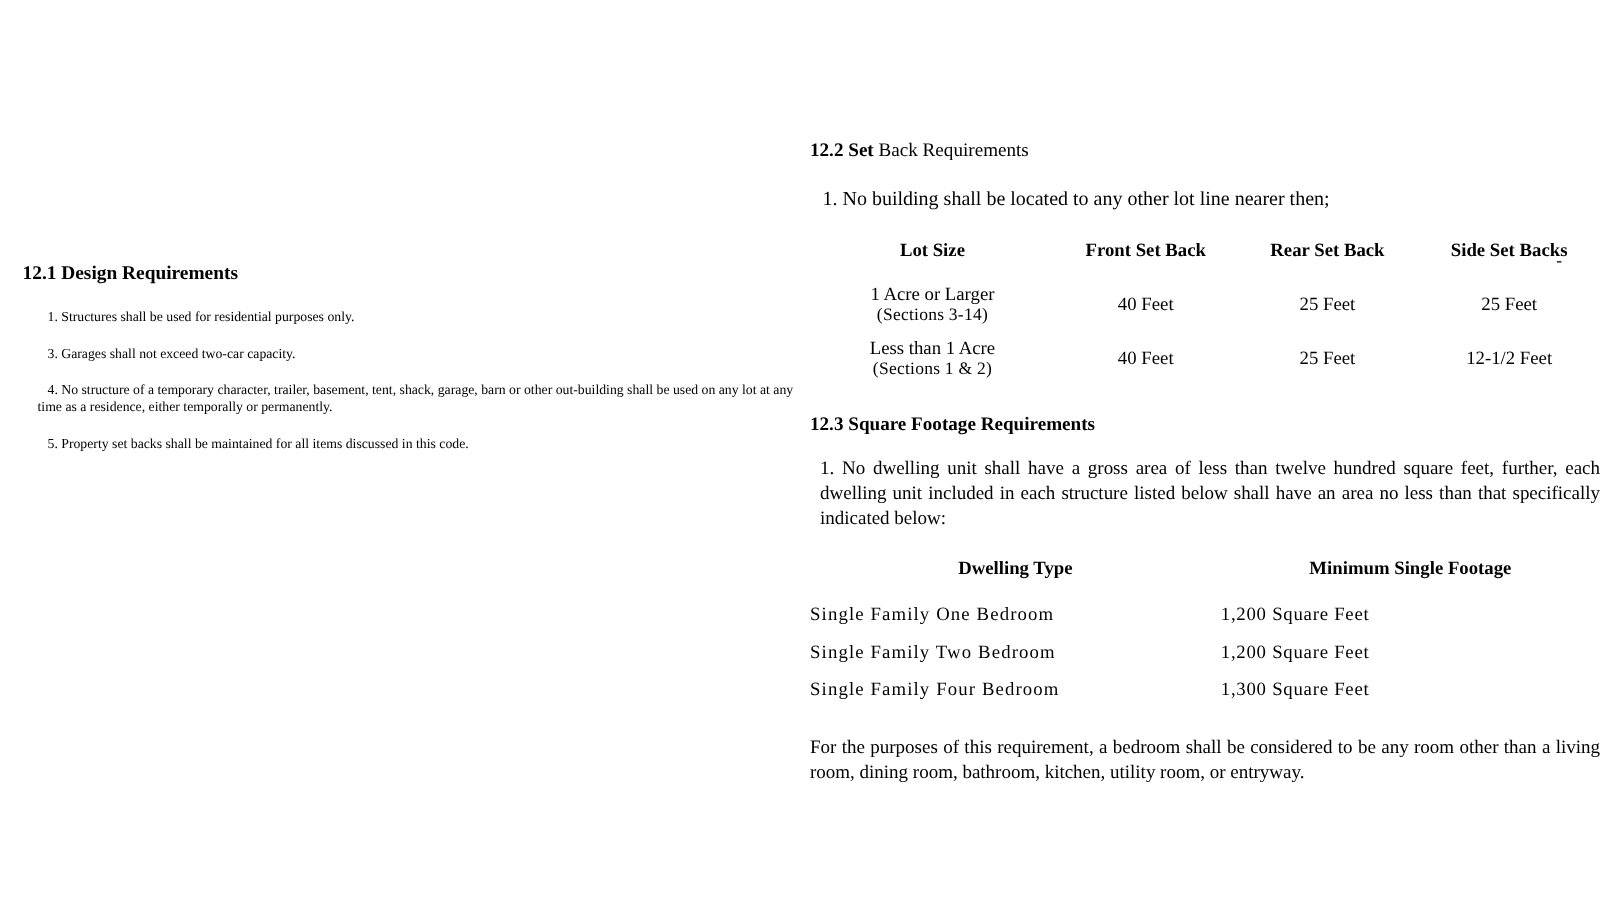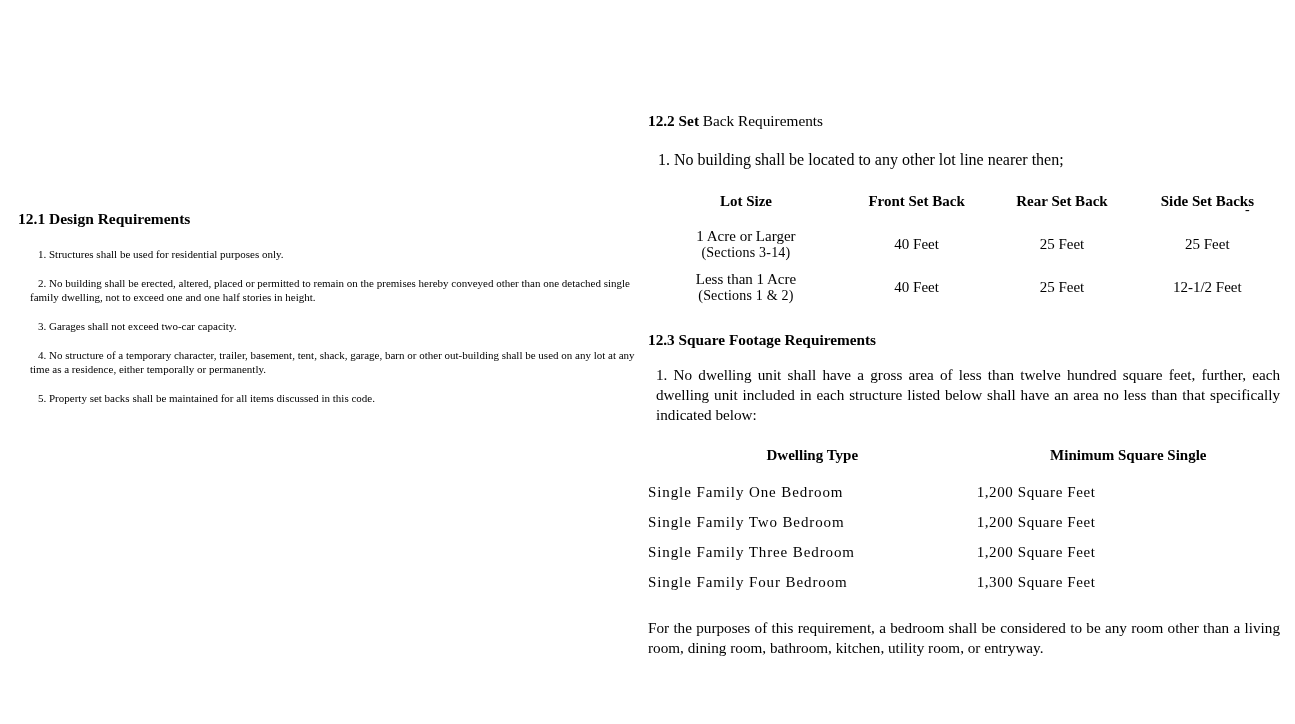--- a/index.html
+++ b/index.html
@@ -152,21 +152,20 @@
   }
 </style>
 </head>
 <body>
 
 <div class="page">
 
   <div class="col-left">
     <div class="sec-head">12.1 Design Requirements</div>
     <p class="list-item">1. Structures shall be used for residential purposes only.</p>
-    <p class="list-item wrap">2. No building shall be erected, altered, placed or permitted to remain on the premises hereby conveyed other than one detached single family dwelling, not to exceed one and one half stories in height.</p>
     <p class="list-item">3. Garages shall not exceed two-car capacity.</p>
     <p class="list-item wrap">4. No structure of a temporary character, trailer, basement, tent, shack, garage, barn or other out-building shall be used on any lot at any time as a residence, either temporally or permanently.</p>
     <p class="list-item">5. Property set backs shall be maintained for all items discussed in this code.</p>
   </div>
 
   <div class="col-right">
 
     <div class="rsec-head">
       <b>12.2 Set</b><span class="reg"> Back Requirements</span>
     </div>
@@ -205,37 +204,33 @@
     </table>
 
     <div class="sq-head">12.3 Square Footage Requirements</div>
 
     <div class="sq-para">1. No dwelling unit shall have a gross area of less than twelve hundred square feet, further, each dwelling unit included in each structure listed below shall have an area no less than that specifically indicated below:</div>
 
     <table class="tbl-sq">
       <thead>
         <tr>
           <th style="width:52%">Dwelling Type</th>
-          <th style="width:48%">Minimum Square Single</th>
+          <th style="width:48%">Minimum Single Footage</th>
         </tr>
       </thead>
       <tbody>
         <tr>
           <td class="type">Single  Family  One  Bedroom</td>
           <td>1,200  Square  Feet</td>
         </tr>
         <tr>
           <td class="type">Single  Family  Two  Bedroom</td>
           <td>1,200  Square  Feet</td>
         </tr>
         <tr>
-          <td class="type">Single Family Three Bedroom</td>
-          <td>1,200  Square  Feet</td>
-        </tr>
-        <tr>
           <td class="type">Single Family Four Bedroom</td>
           <td>1,300 Square Feet</td>
         </tr>
       </tbody>
     </table>
 
     <div class="closing">For the purposes of this requirement, a bedroom shall be considered to be any room other than a living room, dining room, bathroom, kitchen, utility room, or entryway.</div>
   </div>
 
   <div class="dash-mark">-</div>

